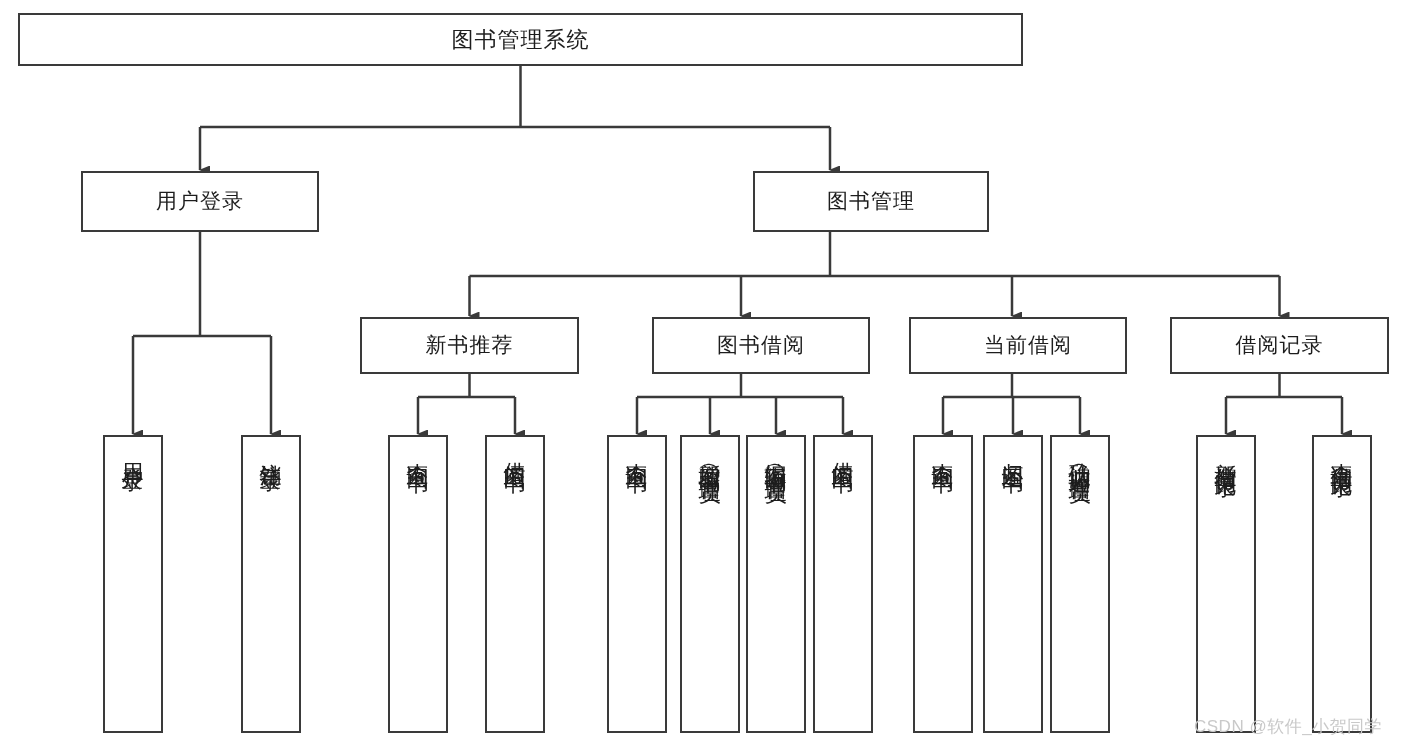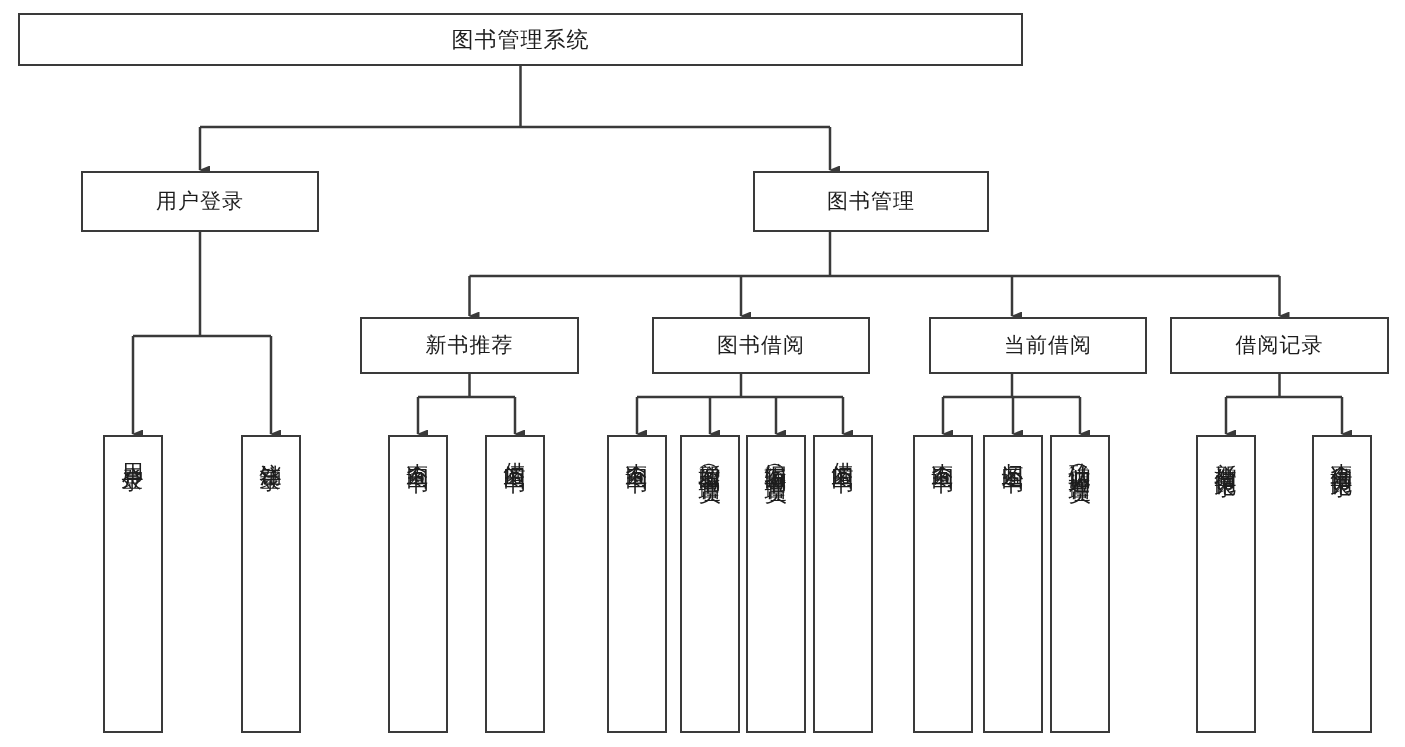--- a/index.html
+++ b/index.html
@@ -128,21 +128,21 @@
       </div>
       <div class="node horizontal" id="node-bookmgmt" style="left: 753px; top: 171px; width: 236px; height: 61px;">
         <span class="label">图书管理</span>
       </div>
       <div class="node horizontal" id="node-newbook" style="left: 360px; top: 317px; width: 219px; height: 57px; font-family: Liberation Serif, serif;">
         <span class="label">新书推荐</span>
       </div>
       <div class="node horizontal" id="node-borrow" style="left: 632px; top: 317px; width: 218px; height: 57px; margin-left: 20px;">
         <span class="label">图书借阅</span>
       </div>
-      <div class="node horizontal" id="node-current" style="left: 929px; top: 317px; width: 218px; height: 57px; padding-left: 20px;">
+      <div class="node horizontal" id="node-current" style="left: 909px; top: 317px; width: 218px; height: 57px; padding-left: 20px;">
         <span class="label">当前借阅</span>
       </div>
       <div class="node horizontal" id="node-records" style="left: 1170px; top: 317px; width: 219px; height: 57px; justify-content: center;">
         <span class="label">借阅记录</span>
       </div>
       <div class="node vertical" id="node-leaf-login-1" style="left: 103px; top: 435px; width: 60px; height: 298px;">
         <span class="label">用户登录</span>
       </div>
       <div class="node vertical" id="node-leaf-login-2" style="left: 241px; top: 435px; width: 60px; height: 298px;">
         <span class="label">注销登录</span>
@@ -175,13 +175,14 @@
         <span class="label">确认归还（管理员）</span>
       </div>
       <div class="node vertical" id="node-leaf-rec-1" style="left: 1196px; top: 435px; width: 60px; height: 298px;">
         <span class="label">新增借阅记录</span>
       </div>
       <div class="node vertical" id="node-leaf-rec-2" style="left: 1312px; top: 435px; width: 60px; height: 298px;">
         <span class="label">查询借阅记录</span>
       </div>
     </div>
 
+  <div class="watermark">CSDN @软件_小贺同学</div>
 </div>
 
 </body></html>

